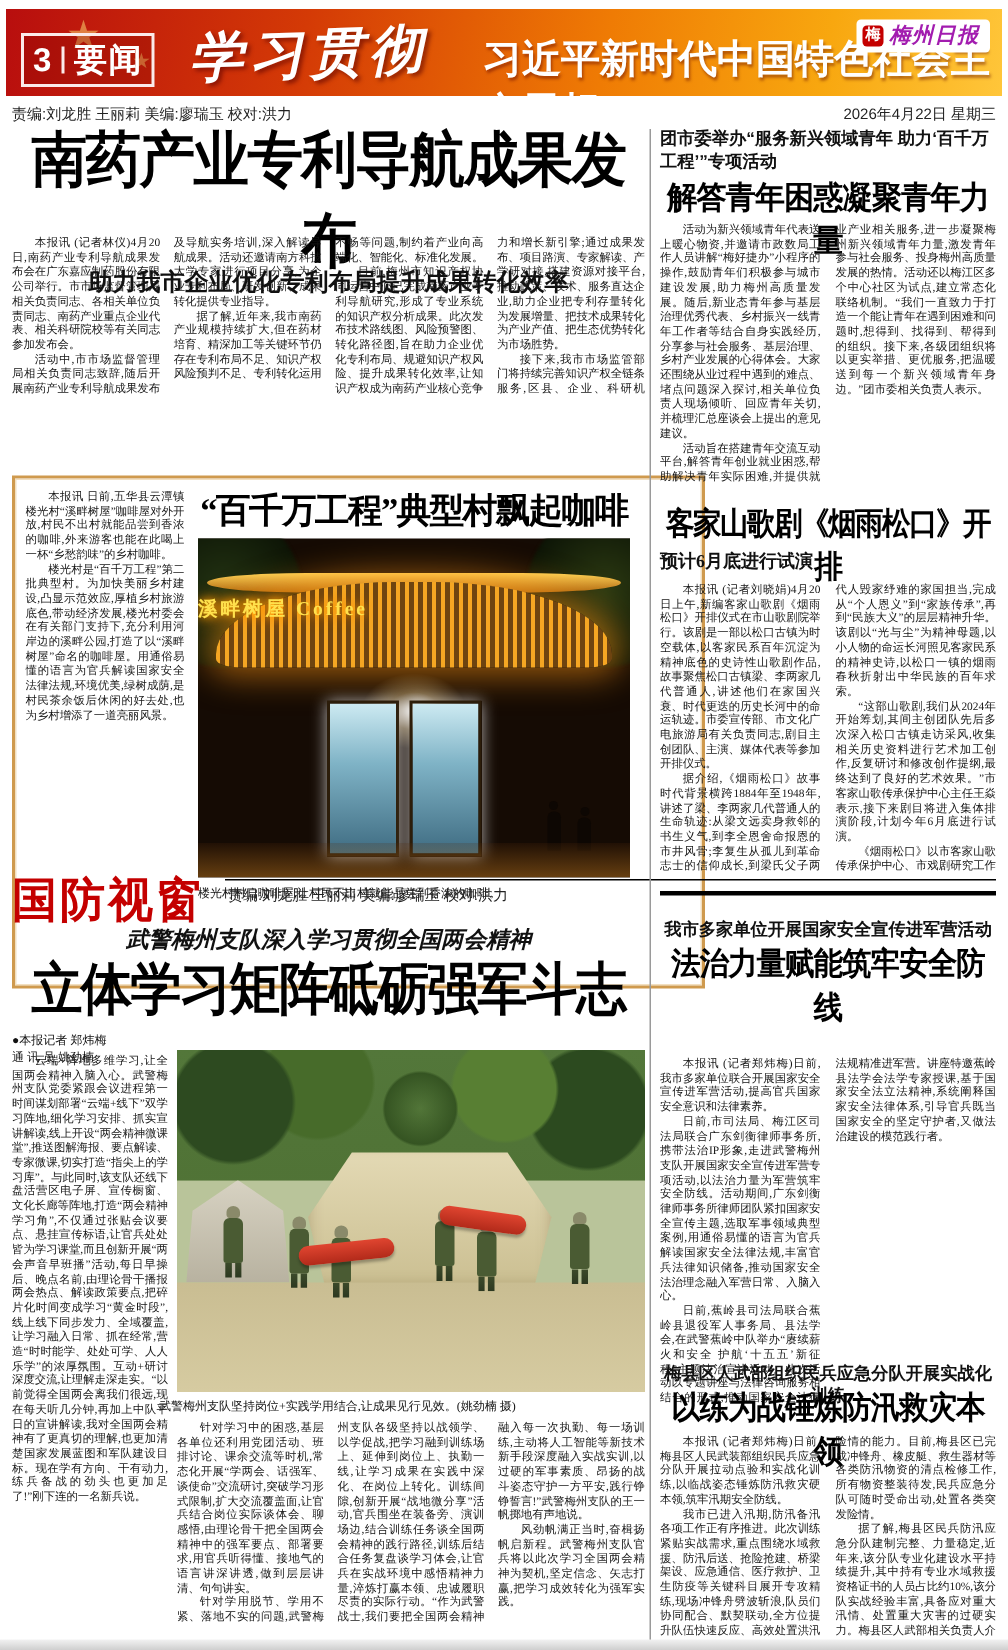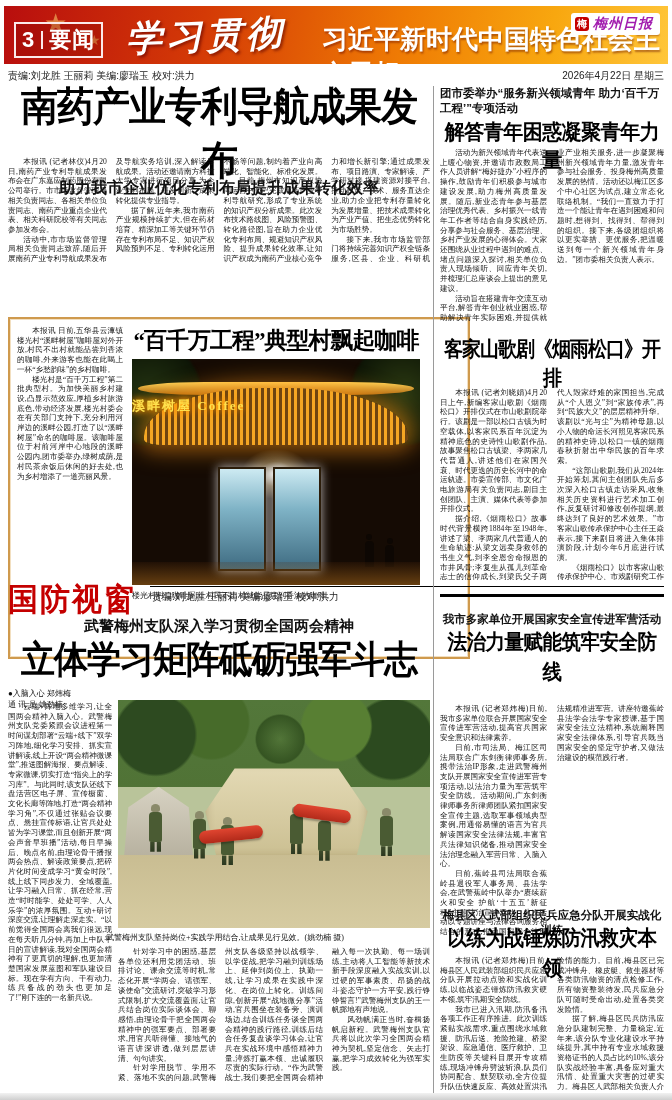--- a/index.html
+++ b/index.html
@@ -72,21 +72,21 @@
   .person-sil{position:absolute;width:9px;height:26px;background:#0d0703;border-radius:4px 4px 0 0;}
   .person-sil::before{content:"";position:absolute;left:1.5px;top:-7px;width:6px;height:6px;border-radius:50%;background:#0d0703;}
   #coffee-ground{position:absolute;left:0;bottom:0;width:100%;height:10%;
     background:linear-gradient(rgba(80,40,10,.2),rgba(255,160,40,.35));}
 
   
   #def-label{left:8px;top:580px;font-size:30px;font-weight:900;color:#c40000;
     font-family:"Liberation Sans",sans-serif;letter-spacing:2px;transform:scaleY(1.05);}
   #def-rule{left:150px;top:586px;width:514px;height:1px;background:#000;}
   #def-byline{left:152px;top:590px;}
-  #def-kicker{left:8px;top:617px;width:422px;text-align:center;font-size:15px;}
+  #def-kicker{left:8px;top:617px;width:422px;text-align:center;font-size:15px;font-style:italic;}
   #def-headline{left:8px;top:637px;width:422px;font-size:34px;text-align:center;letter-spacing:-1px;
     transform:scaleY(1.1);}
   #def-reporters{left:8px;top:688px;font-size:8px;line-height:11px;font-family:"Liberation Sans",sans-serif;}
   #def-col-left{left:8px;top:702px;width:104px;height:388px;}
   #def-photo{left:118px;top:700px;width:312px;height:228px;overflow:hidden;background:#b9c49a;}
   #def-caption{left:106px;top:932px;width:312px;font-size:8px;display:flex;}
   #def-body-bottom{left:118px;top:947px;width:312px;height:143px;column-count:3;column-gap:9px;}
 
   #def-trees{position:absolute;left:0;top:0;width:100%;height:38%;
     background:
@@ -155,21 +155,21 @@
       <p>本报讯 (记者林仪)4月20日,南药产业专利导航成果发布会在广东嘉应制药股份有限公司举行。市市场监督管理局相关负责同志、各相关单位负责同志、南药产业重点企业代表、相关科研院校等有关同志参加发布会。</p>
       <p>活动中,市市场监督管理局相关负责同志致辞,随后开展南药产业专利导航成果发布及导航实务培训,深入解读导航成果。活动还邀请南方科技大学专家进行项目分享,为企业专利布局、研发创新、成果转化提供专业指导。</p>
       <p>据了解,近年来,我市南药产业规模持续扩大,但在药材培育、精深加工等关键环节仍存在专利布局不足、知识产权风险预判不足、专利转化运用不畅等问题,制约着产业向高端化、智能化、标准化发展。</p>
       <p>目前,梅州市知识产权协同运营中心已完成南药产业专利导航研究,形成了专业系统的知识产权分析成果。此次发布技术路线图、风险预警图、转化路径图,旨在助力企业优化专利布局、规避知识产权风险、提升成果转化效率,让知识产权成为南药产业核心竞争力和增长新引擎;通过成果发布、项目路演、专家解读、产学研对接,搭建资源对接平台,推动政策、技术、服务直达企业,助力企业把专利存量转化为发展增量、把技术成果转化为产业产值、把生态优势转化为市场胜势。</p>
       <p>接下来,我市市场监管部门将持续完善知识产权全链条服务,区县、企业、科研机构、服务机构携手共建“创新—专利—产业—品牌”一体化生态,推动梅州南药产业提质增效、高质量发展。</p>
     </div>
 
   <div id="coffee-box" class="abs">
     <div id="coffee-left" class="bodytext">
         <p>本报讯 日前,五华县云潭镇楼光村“溪畔树屋”咖啡屋对外开放,村民不出村就能品尝到香浓的咖啡,外来游客也能在此喝上一杯“乡愁韵味”的乡村咖啡。</p>
-        <p>楼光村是“百千万工程”第二批典型村。为加快美丽乡村建设,凸显示范效应,厚植乡村旅游底色,带动经济发展,楼光村委会在有关部门支持下,充分利用河岸边的溪畔公园,打造了以“溪畔树屋”命名的咖啡屋。该咖啡屋位于村前河岸中心地段的溪畔公园内,团市委举办,绿树成荫,是村民茶余饭后休闲的好去处,也为乡村增添了一道亮丽风景。</p>
+        <p>楼光村是“百千万工程”第二批典型村。为加快美丽乡村建设,凸显示范效应,厚植乡村旅游底色,带动经济发展,楼光村委会在有关部门支持下,充分利用河岸边的溪畔公园,打造了以“溪畔树屋”命名的咖啡屋。用通俗易懂的语言为官兵解读国家安全法律法规,环境优美,绿树成荫,是村民茶余饭后休闲的好去处,也为乡村增添了一道亮丽风景。</p>
       </div>
     <div id="coffee-title" class="headline">“百千万工程”典型村飘起咖啡香</div>
     <div id="coffee-photo">
       <div class="foliage" style="left:-12%;top:-8%;width:36%;height:46%;background:radial-gradient(circle,#233312,#0d1506 70%);"></div>
       <div class="foliage" style="right:-12%;top:-8%;width:36%;height:46%;background:radial-gradient(circle,#2c3a12,#0d1506 70%);"></div>
       <div id="roof-edge"></div>
       <div id="roof"></div>
       <div id="coffee-sign">溪畔树屋 Coffee</div>
       <div id="lamp-glow"></div>
       <div class="glassdoor" style="left:30%;"></div>
@@ -180,21 +180,21 @@
     </div>
     <div id="coffee-caption">楼光村村口咖啡屋,让村民不出村就能品尝到香浓的咖啡。</div>
   </div>
 
   <div id="def-label" class="abs">国防视窗</div>
   <div id="def-rule" class="abs"></div>
   <div id="def-byline" class="abs meta-small">责编:刘龙胜 王丽莉  美编:廖瑞玉  校对:洪力</div>
   <div id="def-kicker" class="abs kicker">武警梅州支队深入学习贯彻全国两会精神</div>
   <div id="def-headline" class="abs headline">立体学习矩阵砥砺强军斗志</div>
   <div id="def-reporters" class="abs">
-    <div>●入脑入心 郑炜梅</div>
+    <div>●本报记者 郑炜梅</div>
     <div>  通 讯 员 姚劲楠</div>
   </div>
   <div id="def-col-left" class="abs bodytext">
       <p>云端+阵地多维学习,让全国两会精神入脑入心。武警梅州支队党委紧跟会议进程第一时间谋划部署“云端+线下”双学习阵地,细化学习安排、抓实宣讲解读,线上开设“两会精神微课堂”,推送图解海报、要点解读、专家微课,切实打造“指尖上的学习库”。与此同时,该支队还线下盘活营区电子屏、宣传橱窗、文化长廊等阵地,打造“两会精神学习角”,不仅通过张贴会议要点、悬挂宣传标语,让官兵处处皆为学习课堂,而且创新开展“两会声音早班播”活动,每日早操后、晚点名前,由理论骨干播报两会热点、解读政策要点,把碎片化时间变成学习“黄金时段”,线上线下同步发力、全域覆盖,让学习融入日常、抓在经常,营造“时时能学、处处可学、人人乐学”的浓厚氛围。互动+研讨深度交流,让理解走深走实。“以前觉得全国两会离我们很远,现在每天听几分钟,再加上中队平日的宣讲解读,我对全国两会精神有了更真切的理解,也更加清楚国家发展蓝图和军队建设目标。现在学有方向、干有动力,练兵备战的劲头也更加足了!”刚下连的一名新兵说。</p>
     </div>
 
   <div id="def-photo" class="abs">
     <div id="def-trees"></div>
     <div id="def-tent2"></div>
     <div id="def-tent"></div>
@@ -221,20 +221,21 @@
   <div id="v-divider" class="abs"></div>
 
   <div id="youth-kicker" class="abs rc kicker">团市委举办“服务新兴领域青年 助力‘百千万工程’”专项活动</div>
   <div id="youth-headline" class="abs rc headline">解答青年困惑凝聚青年力量</div>
   <div id="youth-body" class="abs rc bodytext">
       <p>活动为新兴领域青年代表送上暖心物资,并邀请市政数局工作人员讲解“梅好捷办”小程序的操作,鼓励青年们积极参与城市建设发展,助力梅州高质量发展。随后,新业态青年参与基层治理优秀代表、乡村振兴一线青年工作者等结合自身实践经历,分享参与社会服务、基层治理、乡村产业发展的心得体会。大家还围绕从业过程中遇到的难点、堵点问题深入探讨,相关单位负责人现场倾听、回应青年关切,并梳理汇总座谈会上提出的意见建议。</p>
       <p>活动旨在搭建青年交流互动平台,解答青年创业就业困惑,帮助解决青年实际困难,并提供就业产业相关服务,进一步凝聚梅州新兴领域青年力量,激发青年参与社会服务、投身梅州高质量发展的热情。活动还以梅江区多个中心社区为试点,建立常态化联络机制。“我们一直致力于打造一个能让青年在遇到困难和问题时,想得到、找得到、帮得到的组织。接下来,各级团组织将以更实举措、更优服务,把温暖送到每一个新兴领域青年身边。”团市委相关负责人表示。</p>
     </div>
 
   <div id="opera-headline" class="abs rc headline">客家山歌剧《烟雨松口》开排</div>
+  <div id="opera-sub" class="abs rc">预计6月底进行试演</div>
   <div id="opera-body" class="abs rc bodytext">
       <p>本报讯 (记者刘晓娟)4月20日上午,新编客家山歌剧《烟雨松口》开排仪式在市山歌剧院举行。该剧是一部以松口古镇为时空载体,以客家民系百年沉淀为精神底色的史诗性山歌剧作品,故事聚焦松口古镇梁、李两家几代普通人,讲述他们在家国兴衰、时代更迭的历史长河中的命运轨迹。市委宣传部、市文化广电旅游局有关负责同志,剧目主创团队、主演、媒体代表等参加开排仪式。</p>
       <p>据介绍,《烟雨松口》故事时代背景横跨1884年至1948年,讲述了梁、李两家几代普通人的生命轨迹:从梁文远卖身救邻的书生义气,到李全恩舍命报恩的市井风骨;李复生从孤儿到革命志士的信仰成长,到梁氏父子两代人毁家纾难的家国担当,完成从“个人恩义”到“家族传承”,再到“民族大义”的层层精神升华。该剧以“光与尘”为精神母题,以小人物的命运长河照见客家民系的精神史诗,以松口一镇的烟雨春秋折射出中华民族的百年求索。</p>
       <p>“这部山歌剧,我们从2024年开始筹划,其间主创团队先后多次深入松口古镇走访采风,收集相关历史资料进行艺术加工创作,反复研讨和修改创作提纲,最终达到了良好的艺术效果。”市客家山歌传承保护中心主任王焱表示,接下来剧目将进入集体排演阶段,计划今年6月底进行试演。</p>
       <p>《烟雨松口》以市客家山歌传承保护中心、市戏剧研究工作室、市山歌剧团有限公司为主创团队进行创排,由林文祥担任编剧,李建生担任导演,陈的明担任作曲,季乔担任舞美设计,潘锡岳、陈晟光、杨苑玲等担任主演。</p>
     </div>
 
   <div id="thick-rule" class="abs"></div>
 
   <div id="sec-kicker" class="abs rc kicker">我市多家单位开展国家安全宣传进军营活动</div>

